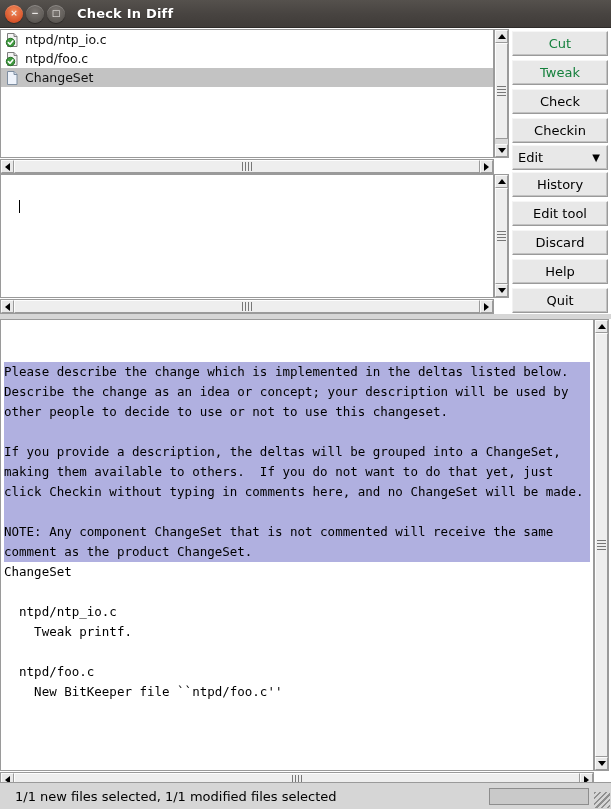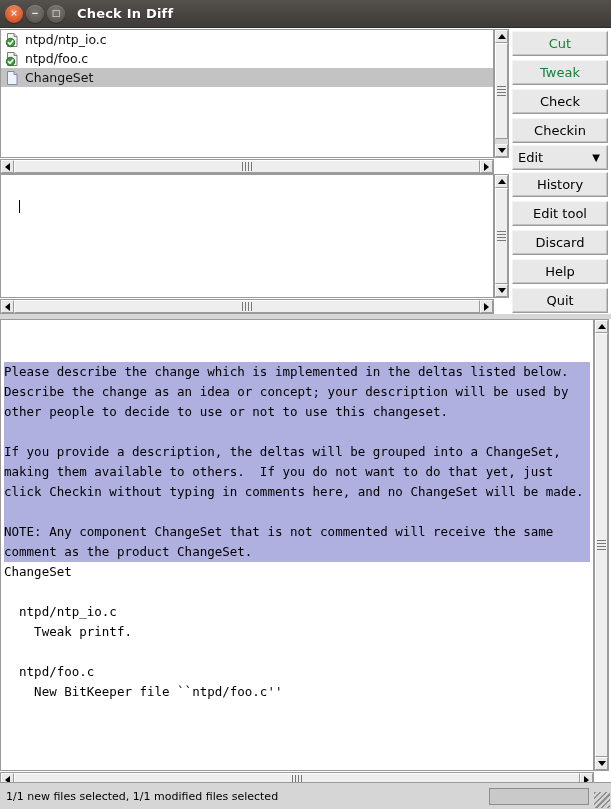--- a/index.html
+++ b/index.html
@@ -156,21 +156,21 @@
   
   .statusbar {
     position: absolute;
     left: 0; bottom: 0; width: 611px; height: 27px;
     background: #d6d6d6;
     border-top: 1px solid #9a9a9a;
     box-sizing: border-box;
     display: flex; align-items: center;
   }
   .status-text {
-    font-size: 11px; color: #000; padding-left: 6px;
+    font-size: 13px; color: #000; padding-left: 15px;
     font-family: "DejaVu Sans", sans-serif;
   }
   .status-gauge {
     position: absolute; right: 22px; top: 5px;
     width: 100px; height: 17px;
     background: #c9c9c9;
     border: 1px solid #8d8d8d;
     box-sizing: border-box;
   }
   .resize-grip {

